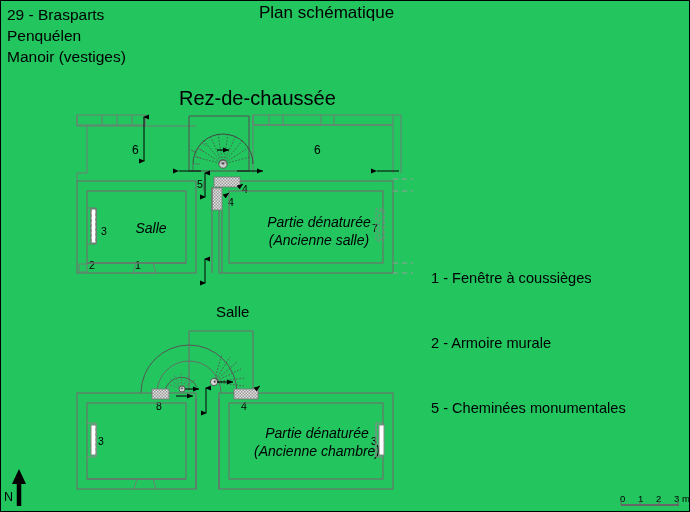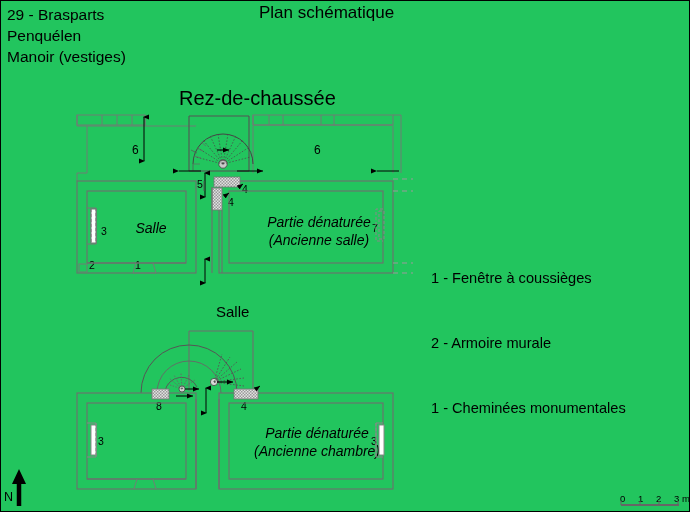--- a/index.html
+++ b/index.html
@@ -103,21 +103,21 @@
 
   <div class="abs" id="plan-title">Plan schématique</div>
 
   <div class="abs" id="label-rdc">Rez-de-chaussée</div>
 
   <div class="abs" id="label-etage">Salle</div>
 
   <div class="abs" id="legend">
     <span class="legend-line">1 - Fenêtre à coussièges</span>
     <span class="legend-line">2 - Armoire murale</span>
-    <span class="legend-line">1 - Cheminées monumentales</span>
+    <span class="legend-line">5 - Cheminées monumentales</span>
     
     
     
     
     
   </div>
 
   <div class="abs room-label" id="room-salle">Salle</div>
 
   <div class="abs room-label" id="room-partie-rdc" style="white-space:pre-line">Partie dénaturée

